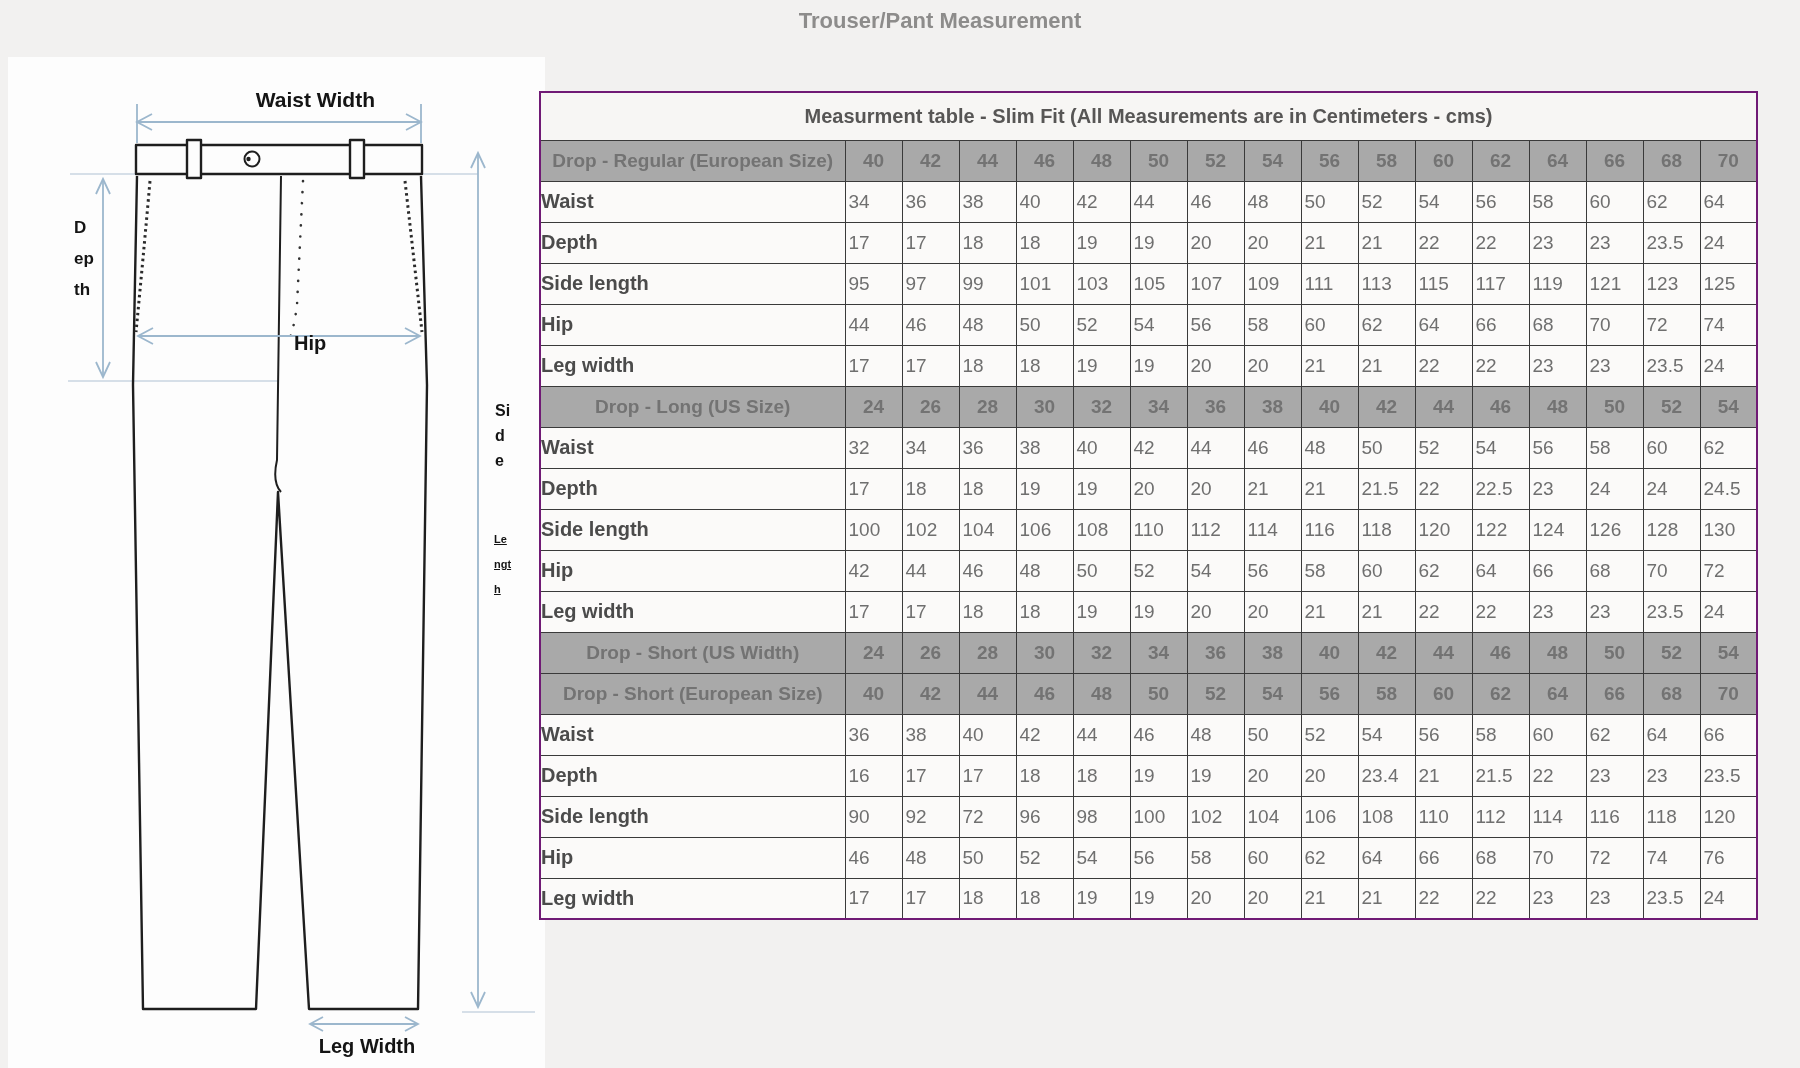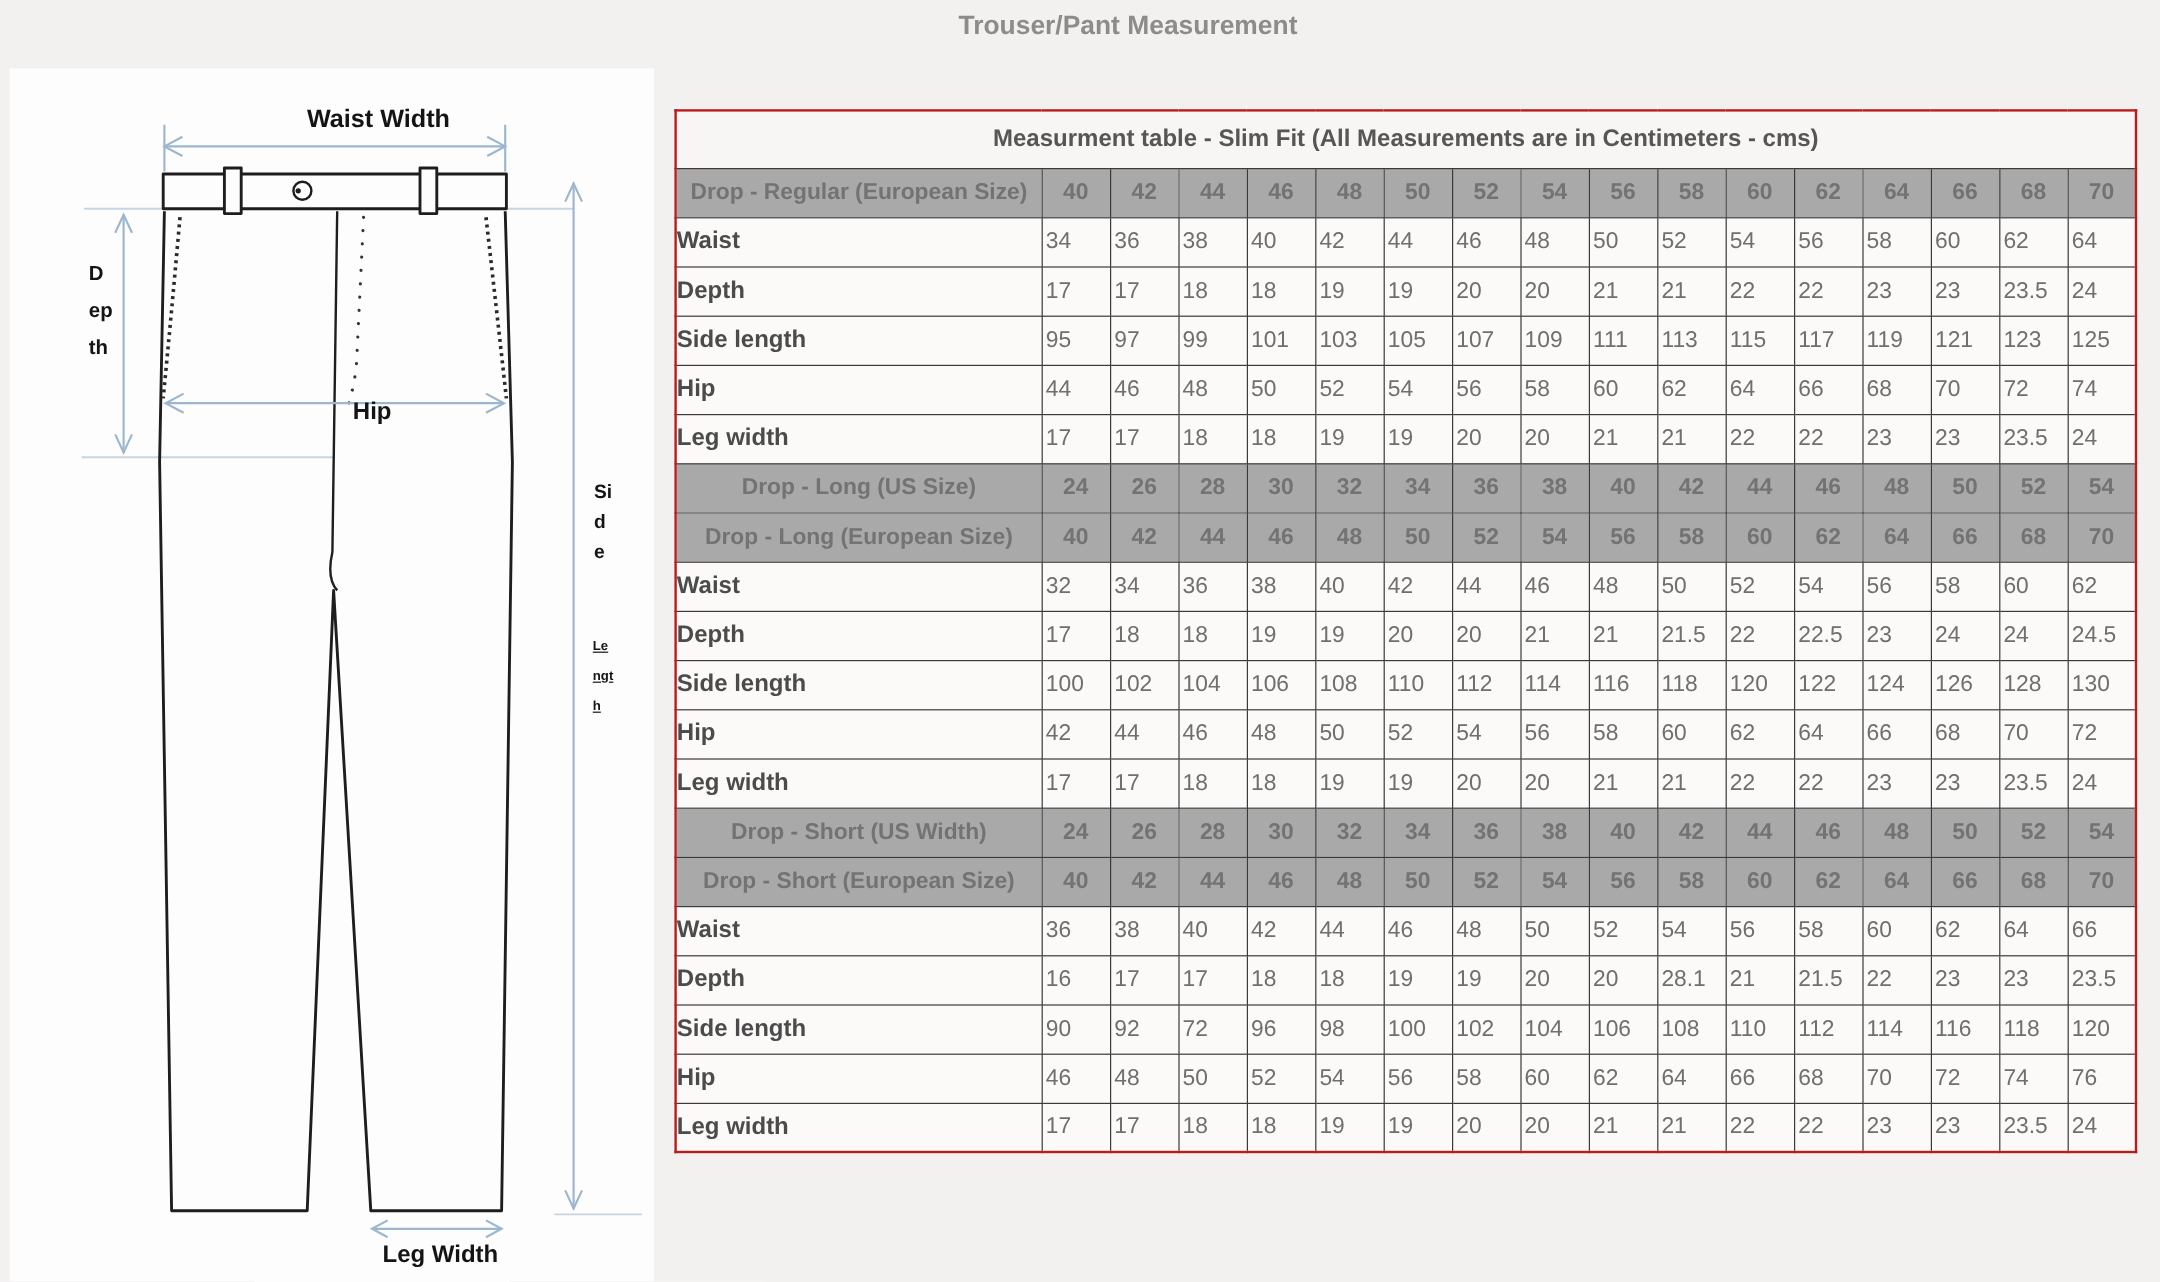--- a/index.html
+++ b/index.html
@@ -14,23 +14,23 @@
   .diagram-panel svg { position:absolute; left:0; top:0; }
   .dlabel { position:absolute; color:#141414; font-weight:bold; }
   .lbl-waist-width { left:152px; top:31px; width:215px; text-align:right; font-size:21px; }
   .lbl-depth  { left:66px;  top:155px; width:20px; word-break:break-all; font-size:17px; line-height:31px; }
   .lbl-hip    { left:286px; top:275px; font-size:20px; }
   .lbl-side   { left:487px; top:341px; width:18px; word-break:break-all; font-size:16px; line-height:25px; }
   .lbl-length { left:486px; top:470px; width:18px; word-break:break-all; font-size:11px; line-height:25px;text-decoration:underline; }
   .lbl-leg-width { left:294px; top:978px; width:130px; text-align:center; font-size:20px; }
 
   
-  table.meas { position:absolute; left:562px; top:91px; width:1219px;
+  table.meas { position:absolute; left:539px; top:91px; width:1219px;
     border-collapse:collapse; table-layout:fixed; background:#fbfaf9;
-    border:2px solid #b91c1c; }
+    border:2px solid #701a75; }
   table.meas td { border:1px solid #3a3a3a; overflow:hidden; white-space:nowrap; }
   td.table-title { background:#f7f6f4; color:#575655; font-weight:bold; font-size:20px;
     text-align:center; height:48px; }
   tr.hdr td { background:#a9a9a9; color:#737373; font-weight:bold; font-size:19px;
     text-align:center; height:41px; }
   tr.hdr td.lbl { font-size:19px; }
   tr.data td { background:#fbfaf9; color:#6f6f6f; font-size:19px; text-align:left;
     padding-left:3px; height:41px; }
   tr.data td.lbl { font-weight:bold; color:#4b4b4b; font-size:20px; padding-left:0;margin-left:37px; }
 </style>
@@ -263,39 +263,20 @@
           <td>38</td>
           <td>40</td>
           <td>42</td>
           <td>44</td>
           <td>46</td>
           <td>48</td>
           <td>50</td>
           <td>52</td>
           <td>54</td>
         </tr>
-        <tr class="hdr">
-          <td class="lbl">Drop - Long (European Size)</td>
-          <td>40</td>
-          <td>42</td>
-          <td>44</td>
-          <td>46</td>
-          <td>48</td>
-          <td>50</td>
-          <td>52</td>
-          <td>54</td>
-          <td>56</td>
-          <td>58</td>
-          <td>60</td>
-          <td>62</td>
-          <td>64</td>
-          <td>66</td>
-          <td>68</td>
-          <td>70</td>
-        </tr>
         <tr class="data">
           <td class="lbl">Waist</td>
           <td>32</td>
           <td>34</td>
           <td>36</td>
           <td>38</td>
           <td>40</td>
           <td>42</td>
           <td>44</td>
           <td>46</td>
@@ -445,21 +426,21 @@
           <td class="lbl">Depth</td>
           <td>16</td>
           <td>17</td>
           <td>17</td>
           <td>18</td>
           <td>18</td>
           <td>19</td>
           <td>19</td>
           <td>20</td>
           <td>20</td>
-          <td>28.1</td>
+          <td>23.4</td>
           <td>21</td>
           <td>21.5</td>
           <td>22</td>
           <td>23</td>
           <td>23</td>
           <td>23.5</td>
         </tr>
         <tr class="data">
           <td class="lbl">Side length</td>
           <td>90</td>

